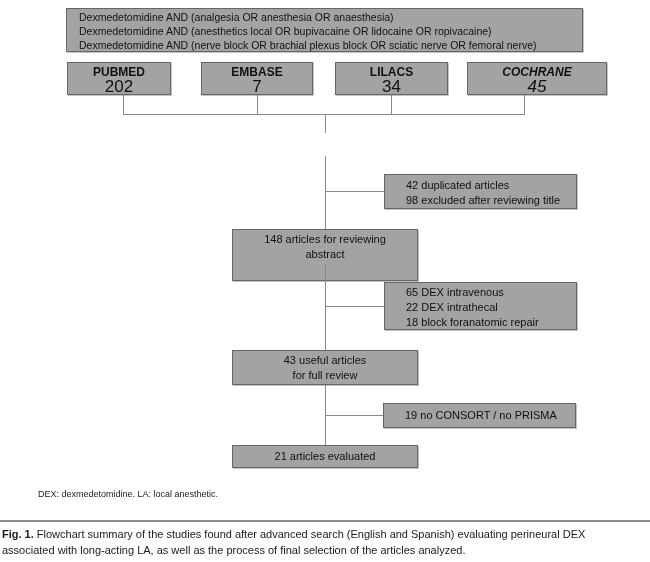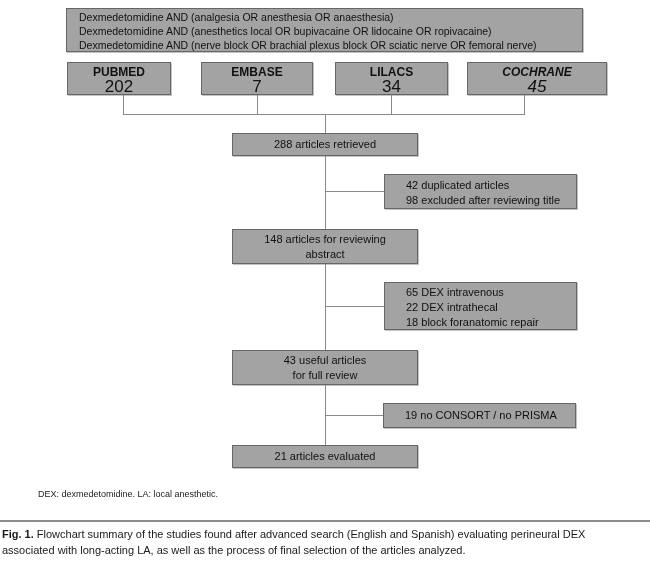--- a/index.html
+++ b/index.html
@@ -102,31 +102,28 @@
     <div class="db-count">45</div>
   </div>
 
   <div class="line" style="left:123px; top:95px; width:1px; height:19px;"></div>
   <div class="line" style="left:257px; top:95px; width:1px; height:19px;"></div>
   <div class="line" style="left:391px; top:95px; width:1px; height:19px;"></div>
   <div class="line" style="left:524px; top:95px; width:1px; height:19px;"></div>
   <div class="line" style="left:123px; top:114px; width:402px; height:1px;"></div>
   <div class="line" style="left:325px; top:114px; width:1px; height:19px;"></div>
 
-  <div class="box main-box single" style="top:133px; height:23px;">
-    <div>288 articles retrieved</div>
-  </div>
 
   <div class="line" style="left:325px; top:156px; width:1px; height:73px;"></div>
   <div class="line" style="left:325px; top:191px; width:59px; height:1px;"></div>
 
   <div class="box excl-box pre" style="top:174px; height:35px; line-height:15px; padding-top:3px;">42 duplicated articles
 98 excluded after reviewing title</div>
 
-  <div class="box main-box double pre" style="top:229px; height:35px;">148 articles for reviewing
+  <div class="box main-box double pre" style="top:229px; height:52px;">148 articles for reviewing
 abstract</div>
 
   <div class="line" style="left:325px; top:264px; width:1px; height:86px;"></div>
   <div class="line" style="left:325px; top:306px; width:59px; height:1px;"></div>
 
   <div class="box excl-box pre" style="top:282px; height:48px; line-height:15px; padding-top:2px;">65 DEX intravenous
 22 DEX intrathecal
 18 block foranatomic repair</div>
 
   <div class="box main-box double pre" style="top:350px; height:35px;">43 useful articles

